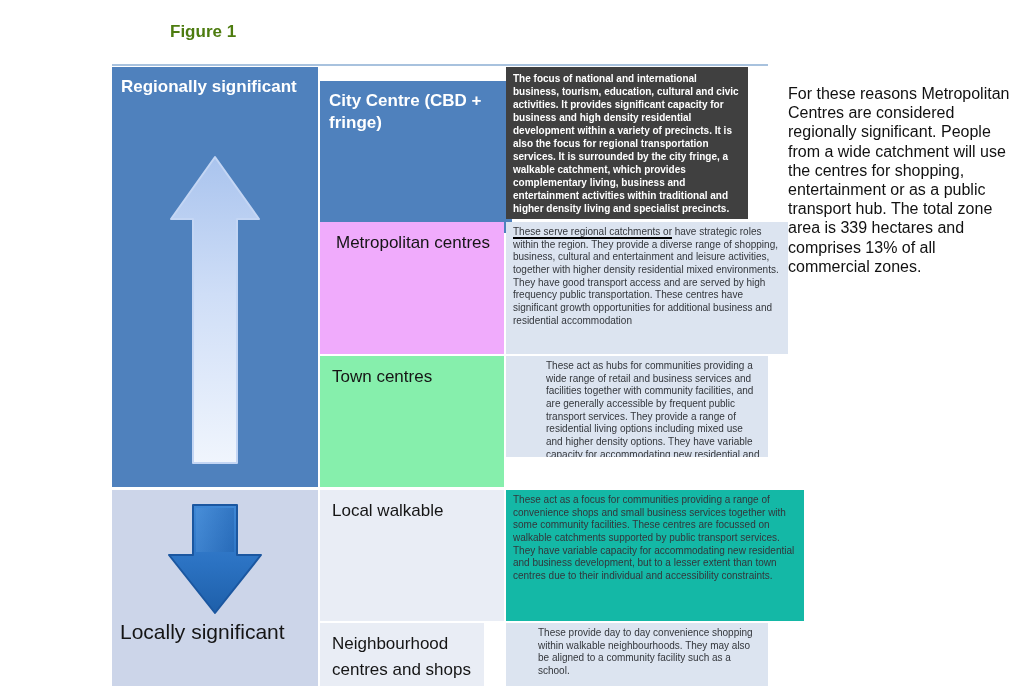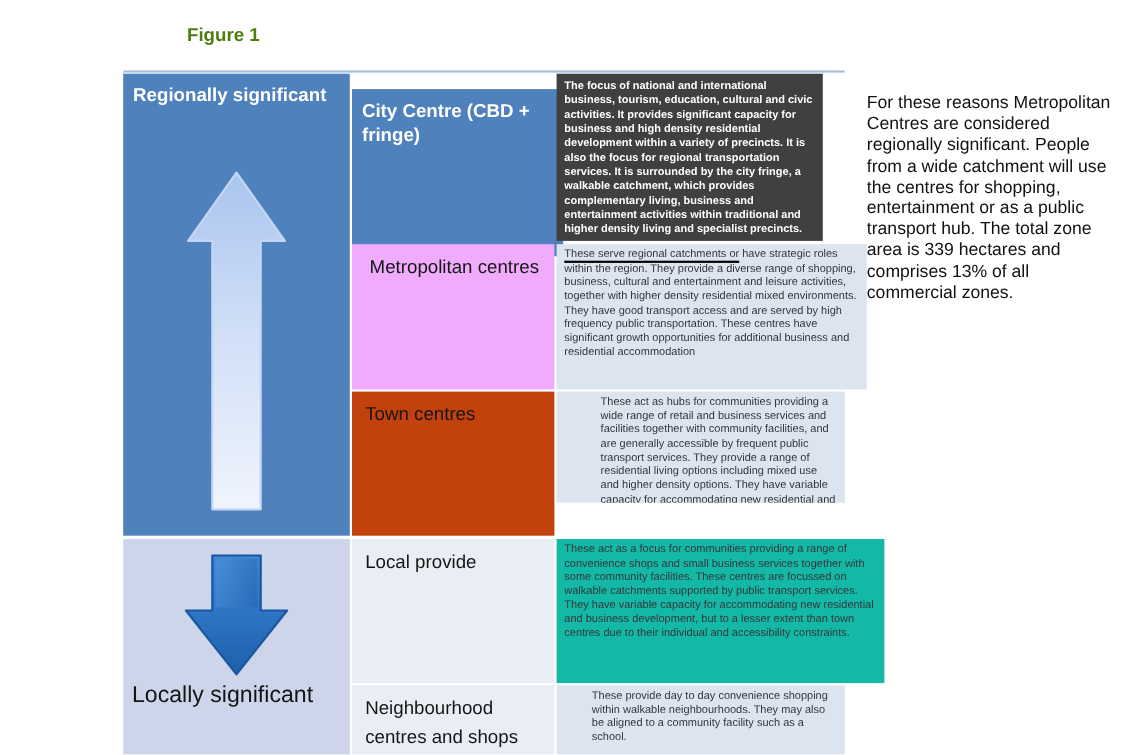--- a/index.html
+++ b/index.html
@@ -19,27 +19,27 @@
 
   #cell-left-top   { left:112px; top:67px;  width:206px; height:420px; background:#4f81bd; }
   #cell-left-bottom{ left:112px; top:490px; width:206px; height:196px; background:#ccd5e9; }
 
   #cell-name-1 { left:320px; top:81px;  width:192px; height:152px; background:#4f81bd; }
   #cell-desc-1 { left:506px; top:67px;  width:242px; height:152px; background:#404040; }
 
   #cell-name-2 { left:320px; top:222px; width:184px; height:132px; background:#f0abfc;text-align:center; }
   #cell-desc-2 { left:506px; top:222px; width:282px; height:132px; background:#dce4f0; }
 
-  #cell-name-3 { left:320px; top:356px; width:184px; height:131px; background:#c2410c; }
+  #cell-name-3 { left:320px; top:356px; width:184px; height:131px; background:#86efac; }
   #cell-desc-3 { left:506px; top:356px; width:262px; height:101px; background:#dce4f0;padding-left:33px; }
 
   #cell-name-4 { left:320px; top:490px; width:184px; height:131px; background:#e9edf5; }
   #cell-desc-4 { left:506px; top:490px; width:298px; height:131px; background:#14b8a6; }
 
-  #cell-name-5 { left:320px; top:623px; width:184px; height:63px;  background:#e9edf5; }
+  #cell-name-5 { left:320px; top:623px; width:164px; height:63px;  background:#e9edf5; }
   #cell-desc-5 { left:506px; top:623px; width:262px; height:63px;  background:#dce4f0;padding-left:25px; }
 
   #table-top-edge { left:112px; top:64px; width:656px; height:2px; background:#a8c2de; }
 
   .hdr-label {
     font-size:17px; font-weight:bold; color:#ffffff; line-height:1.3;
     padding:9px 8px 0 9px;
   }
   .hdr-desc {
     font-size:10px; font-weight:bold; color:#ffffff; line-height:1.3;
@@ -124,21 +124,21 @@
 </div>
 
 <div class="cell" id="cell-name-3">
   <div class="row-name">Town centres</div>
 </div>
 <div class="cell" id="cell-desc-3">
   <div class="row-desc">These act as hubs for communities providing a wide range of retail and business services and facilities together with community facilities, and are generally accessible by frequent public transport services.  They provide a range of residential living options including mixed use and higher density options.  They have variable capacity for accommodating new residential and business development.</div>
 </div>
 
 <div class="cell" id="cell-name-4">
-  <div class="row-name">Local provide</div>
+  <div class="row-name">Local walkable</div>
 </div>
 <div class="cell" id="cell-desc-4">
   <div class="row-desc">These act as a focus for communities providing a range of convenience shops and small business services together with some community facilities.  These centres are focussed on walkable catchments supported by public transport services.  They have variable capacity for accommodating new residential and business development, but to a lesser extent than town centres due to their individual and accessibility constraints.</div>
 </div>
 
 <div class="cell" id="cell-name-5">
   <div class="row-name">Neighbourhood centres and shops</div>
 </div>
 <div class="cell" id="cell-desc-5">
   <div class="row-desc">These provide day to day convenience shopping within walkable neighbourhoods.  They may also be aligned to a community facility such as a school.</div>

